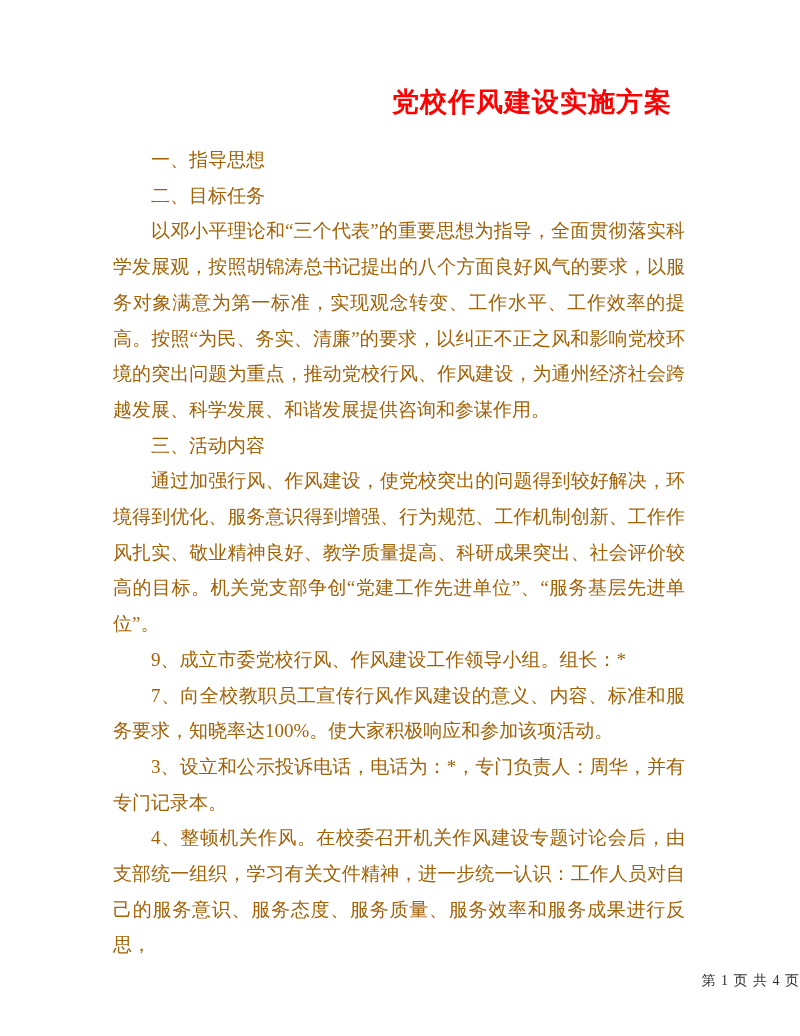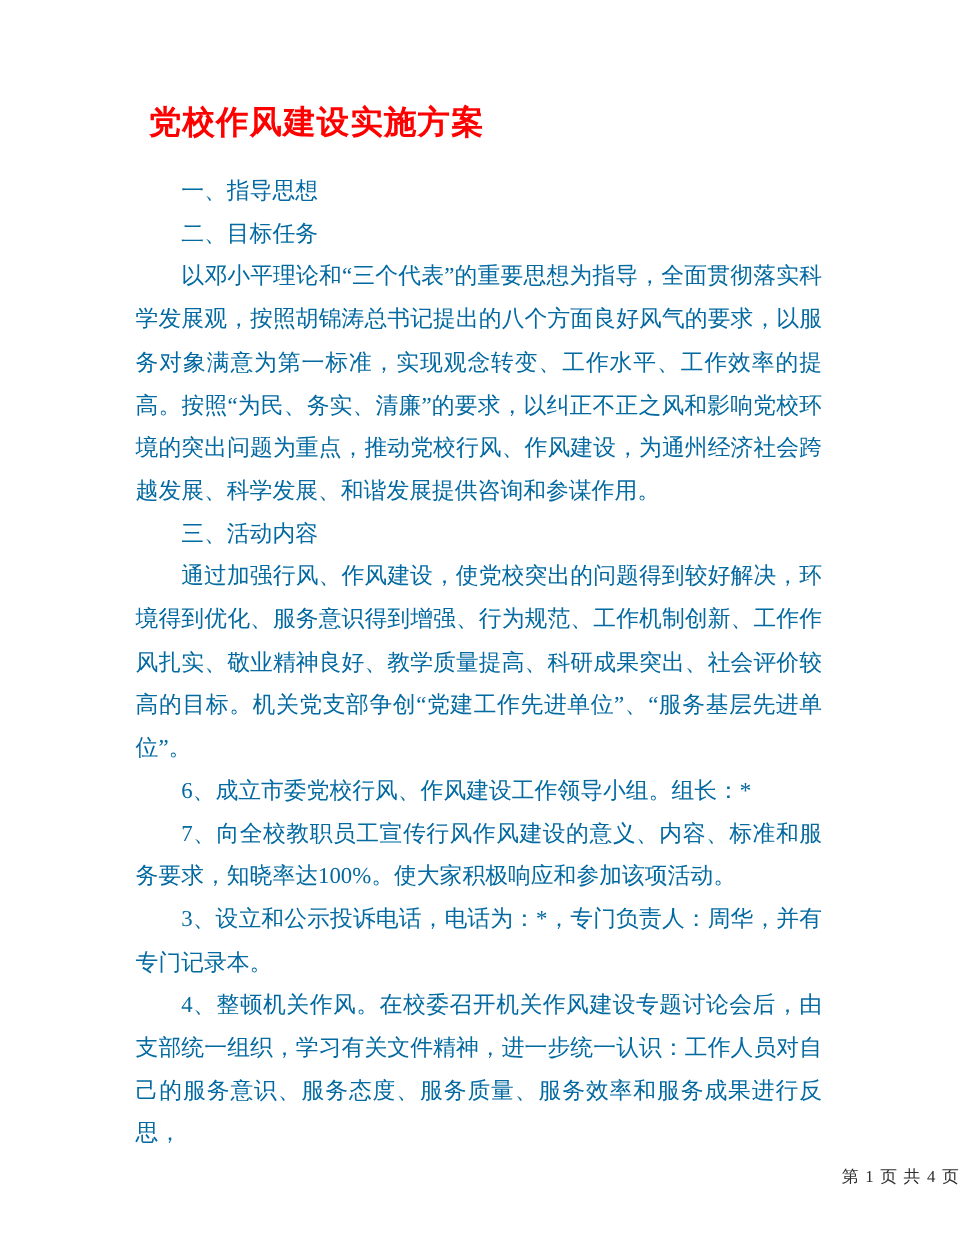--- a/index.html
+++ b/index.html
@@ -11,37 +11,37 @@
     position: relative;
     width: 800px;
     height: 1036px;
     background: #ffffff;
     overflow: hidden;
     font-family: "Liberation Serif", "DejaVu Serif", serif;
   }
   .doc-title {
     position: absolute;
     top: 84px;
-    left: 124px;
+    left: 98px;
     width: 574px;
-    text-align: left;
+    text-align: right;
     font-size: 27px;
     font-weight: bold;
     color: #ff0000;
     letter-spacing: 1px;
     white-space: nowrap;
   }
   .doc-body {
     position: absolute;
     top: 142px;
     left: 113px;
     width: 572px;
     font-size: 19px;
     line-height: 35.7px;
-    color: #0369a1;
+    color: #a16207;
     text-align: justify;
   }
   .doc-body p {
     margin: 0;
     padding: 0;
     text-indent: 2em;
   }
   .page-footer {
     position: absolute;
     left: 0;
@@ -59,21 +59,21 @@
 <div class="page">
 
   <div class="doc-title">党校作风建设实施方案</div>
 
   <div class="doc-body">
     <p>一、指导思想</p>
     <p>二、目标任务</p>
     <p>以邓小平理论和“三个代表”的重要思想为指导，全面贯彻落实科学发展观，按照胡锦涛总书记提出的八个方面良好风气的要求，以服务对象满意为第一标准，实现观念转变、工作水平、工作效率的提高。按照“为民、务实、清廉”的要求，以纠正不正之风和影响党校环境的突出问题为重点，推动党校行风、作风建设，为通州经济社会跨越发展、科学发展、和谐发展提供咨询和参谋作用。</p>
     <p>三、活动内容</p>
     <p>通过加强行风、作风建设，使党校突出的问题得到较好解决，环境得到优化、服务意识得到增强、行为规范、工作机制创新、工作作风扎实、敬业精神良好、教学质量提高、科研成果突出、社会评价较高的目标。机关党支部争创“党建工作先进单位”、“服务基层先进单位”。</p>
-    <p>6、成立市委党校行风、作风建设工作领导小组。组长：*</p>
+    <p>9、成立市委党校行风、作风建设工作领导小组。组长：*</p>
     <p>7、向全校教职员工宣传行风作风建设的意义、内容、标准和服务要求，知晓率达100%。使大家积极响应和参加该项活动。</p>
     <p>3、设立和公示投诉电话，电话为：*，专门负责人：周华，并有专门记录本。</p>
     <p>4、整顿机关作风。在校委召开机关作风建设专题讨论会后，由支部统一组织，学习有关文件精神，进一步统一认识：工作人员对自己的服务意识、服务态度、服务质量、服务效率和服务成果进行反思，</p>
   </div>
 
   <div class="page-footer">第 1 页 共 4 页</div>
 
 </div>
 
 </body></html>

